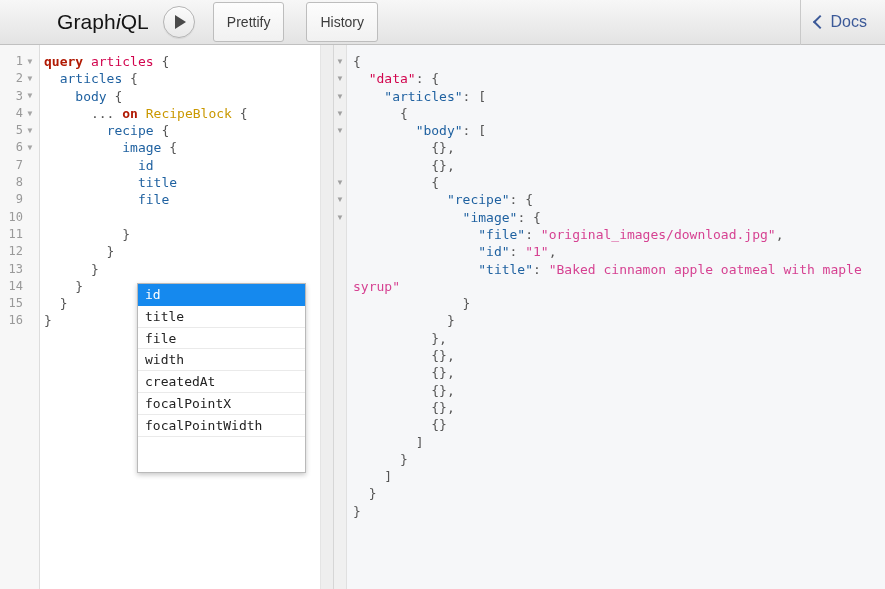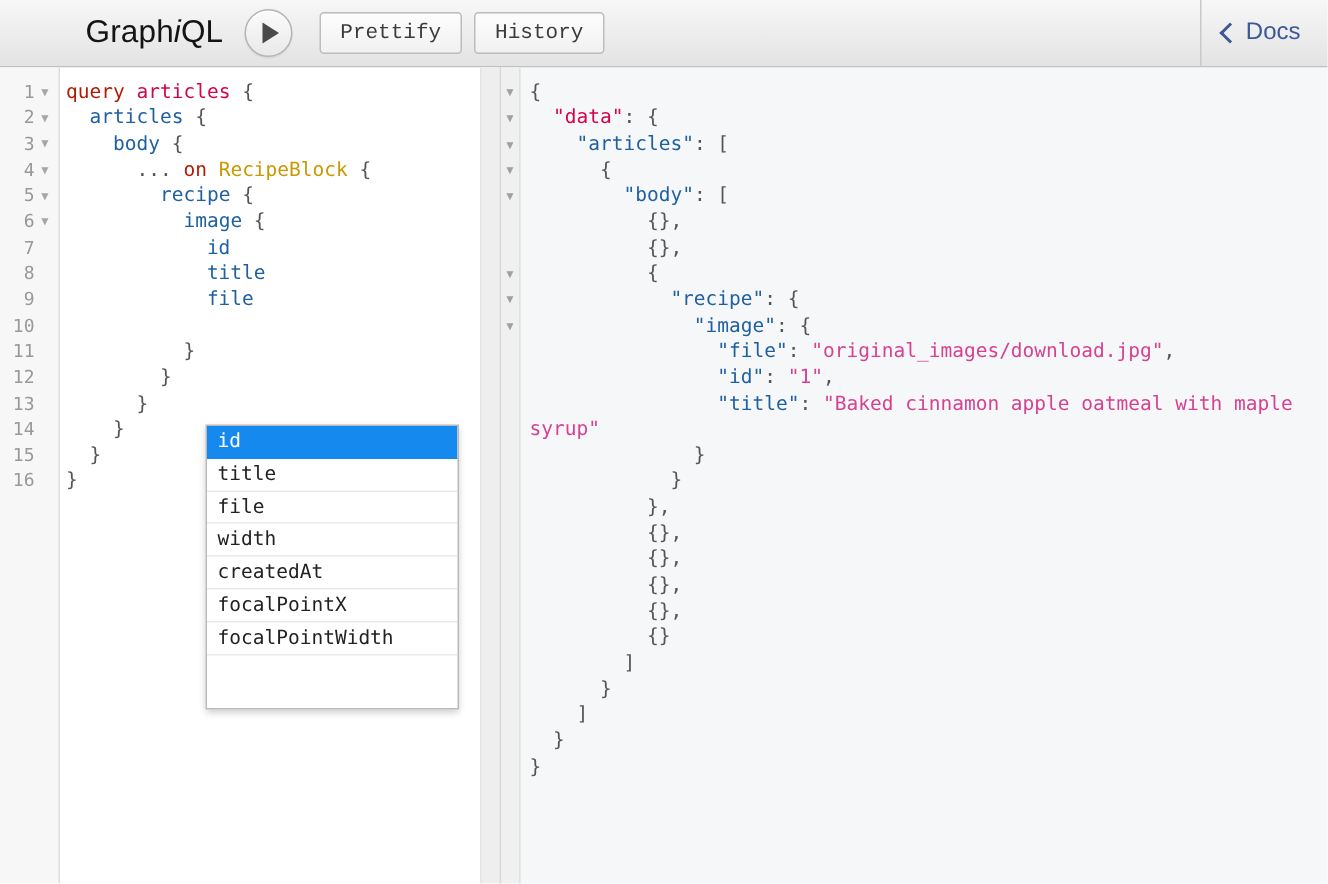--- a/index.html
+++ b/index.html
@@ -64,29 +64,29 @@
   }
   .exec-btn .tri {
     width: 0; height: 0;
     border-left: 11px solid #4a4a4a;
     border-top: 7px solid transparent;
     border-bottom: 7px solid transparent;
     margin-left: 4px;
   }
 
   .tb-btn {
-    height: 28px;
+    height: 40px;
     padding: 0 13px;
-    margin-right: 8px;
+    margin-right: 22px;
     background: linear-gradient(#fdfdfd, #f1f1f1);
     border: 1px solid #bdbdbd;
     border-radius: 3px;
     font-size: 14px;
     color: #3c3c3c;
-    font-family: Liberation Mono, monospace;
+    font-family: Liberation Sans, sans-serif;
     cursor: pointer;
     display: flex;
     align-items: center;
     box-sizing: border-box;
   }
 
   .topbar-spacer { flex: 1 1 auto; }
 
   .docs-sep {
     width: 1px;
@@ -171,21 +171,21 @@
     overflow: hidden;
   }
   .cline {
     height: 17.3px;
     line-height: 17.3px;
     white-space: pre;
     color: #555;
   }
 
   
-  .t-kw   { color: #b11a04; }
+  .t-kw   { color: #b11a04; font-weight: bold; }
   .t-def  { color: #d2054e; }
   .t-fld  { color: #1f61a0; }
   .t-type { color: #ca9800; }
   .t-pun  { color: #555; }
 
   
   .result-pane {
     flex: 1 1 auto;
     position: relative;
     background: #f6f7f9;

